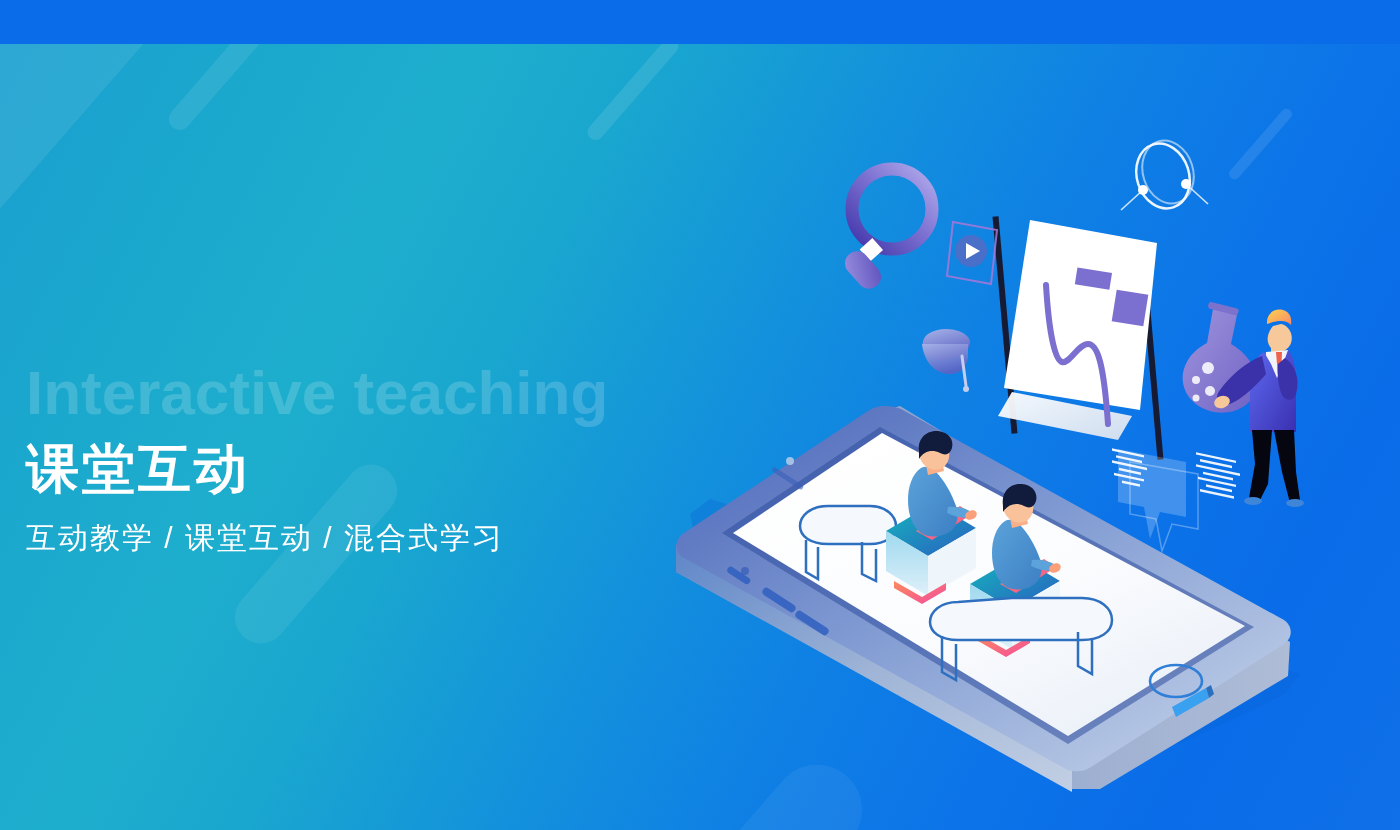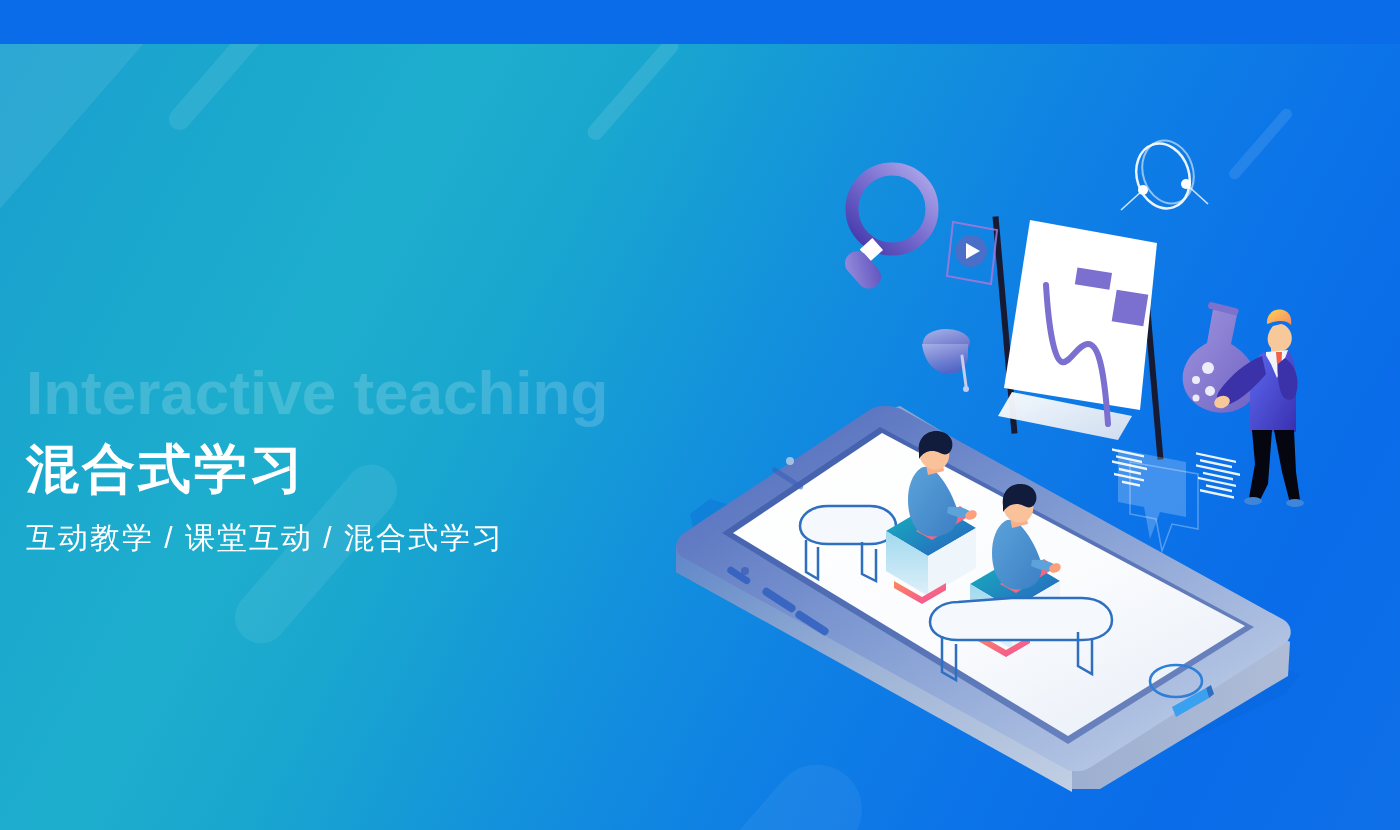--- a/index.html
+++ b/index.html
@@ -137,21 +137,21 @@
     <div class="capsule cap-1"></div>
     <div class="capsule cap-2"></div>
     <div class="capsule cap-3"></div>
     <div class="capsule cap-4"></div>
     <div class="capsule cap-5"></div>
     <div class="capsule cap-6"></div>
   </div>
 
   <div class="text-block">
     <div class="ghost-title">Interactive teaching</div>
-    <h1 class="main-title">混合式学习</h1>
+    <h1 class="main-title">课堂互动</h1>
     <p class="subtitle">互动教学 / 课堂互动 / 混合式学习</p>
   </div>
 
   <div class="illustration">
     <svg width="1400" height="830" viewBox="0 0 1400 830" xmlns="http://www.w3.org/2000/svg">
       <defs>
         <linearGradient id="gMagRing" x1="0" y1="1" x2="1" y2="0">
           <stop offset="0%" stop-color="#3f33a8"></stop>
           <stop offset="55%" stop-color="#7d72d2"></stop>
           <stop offset="100%" stop-color="#b3acec"></stop>

